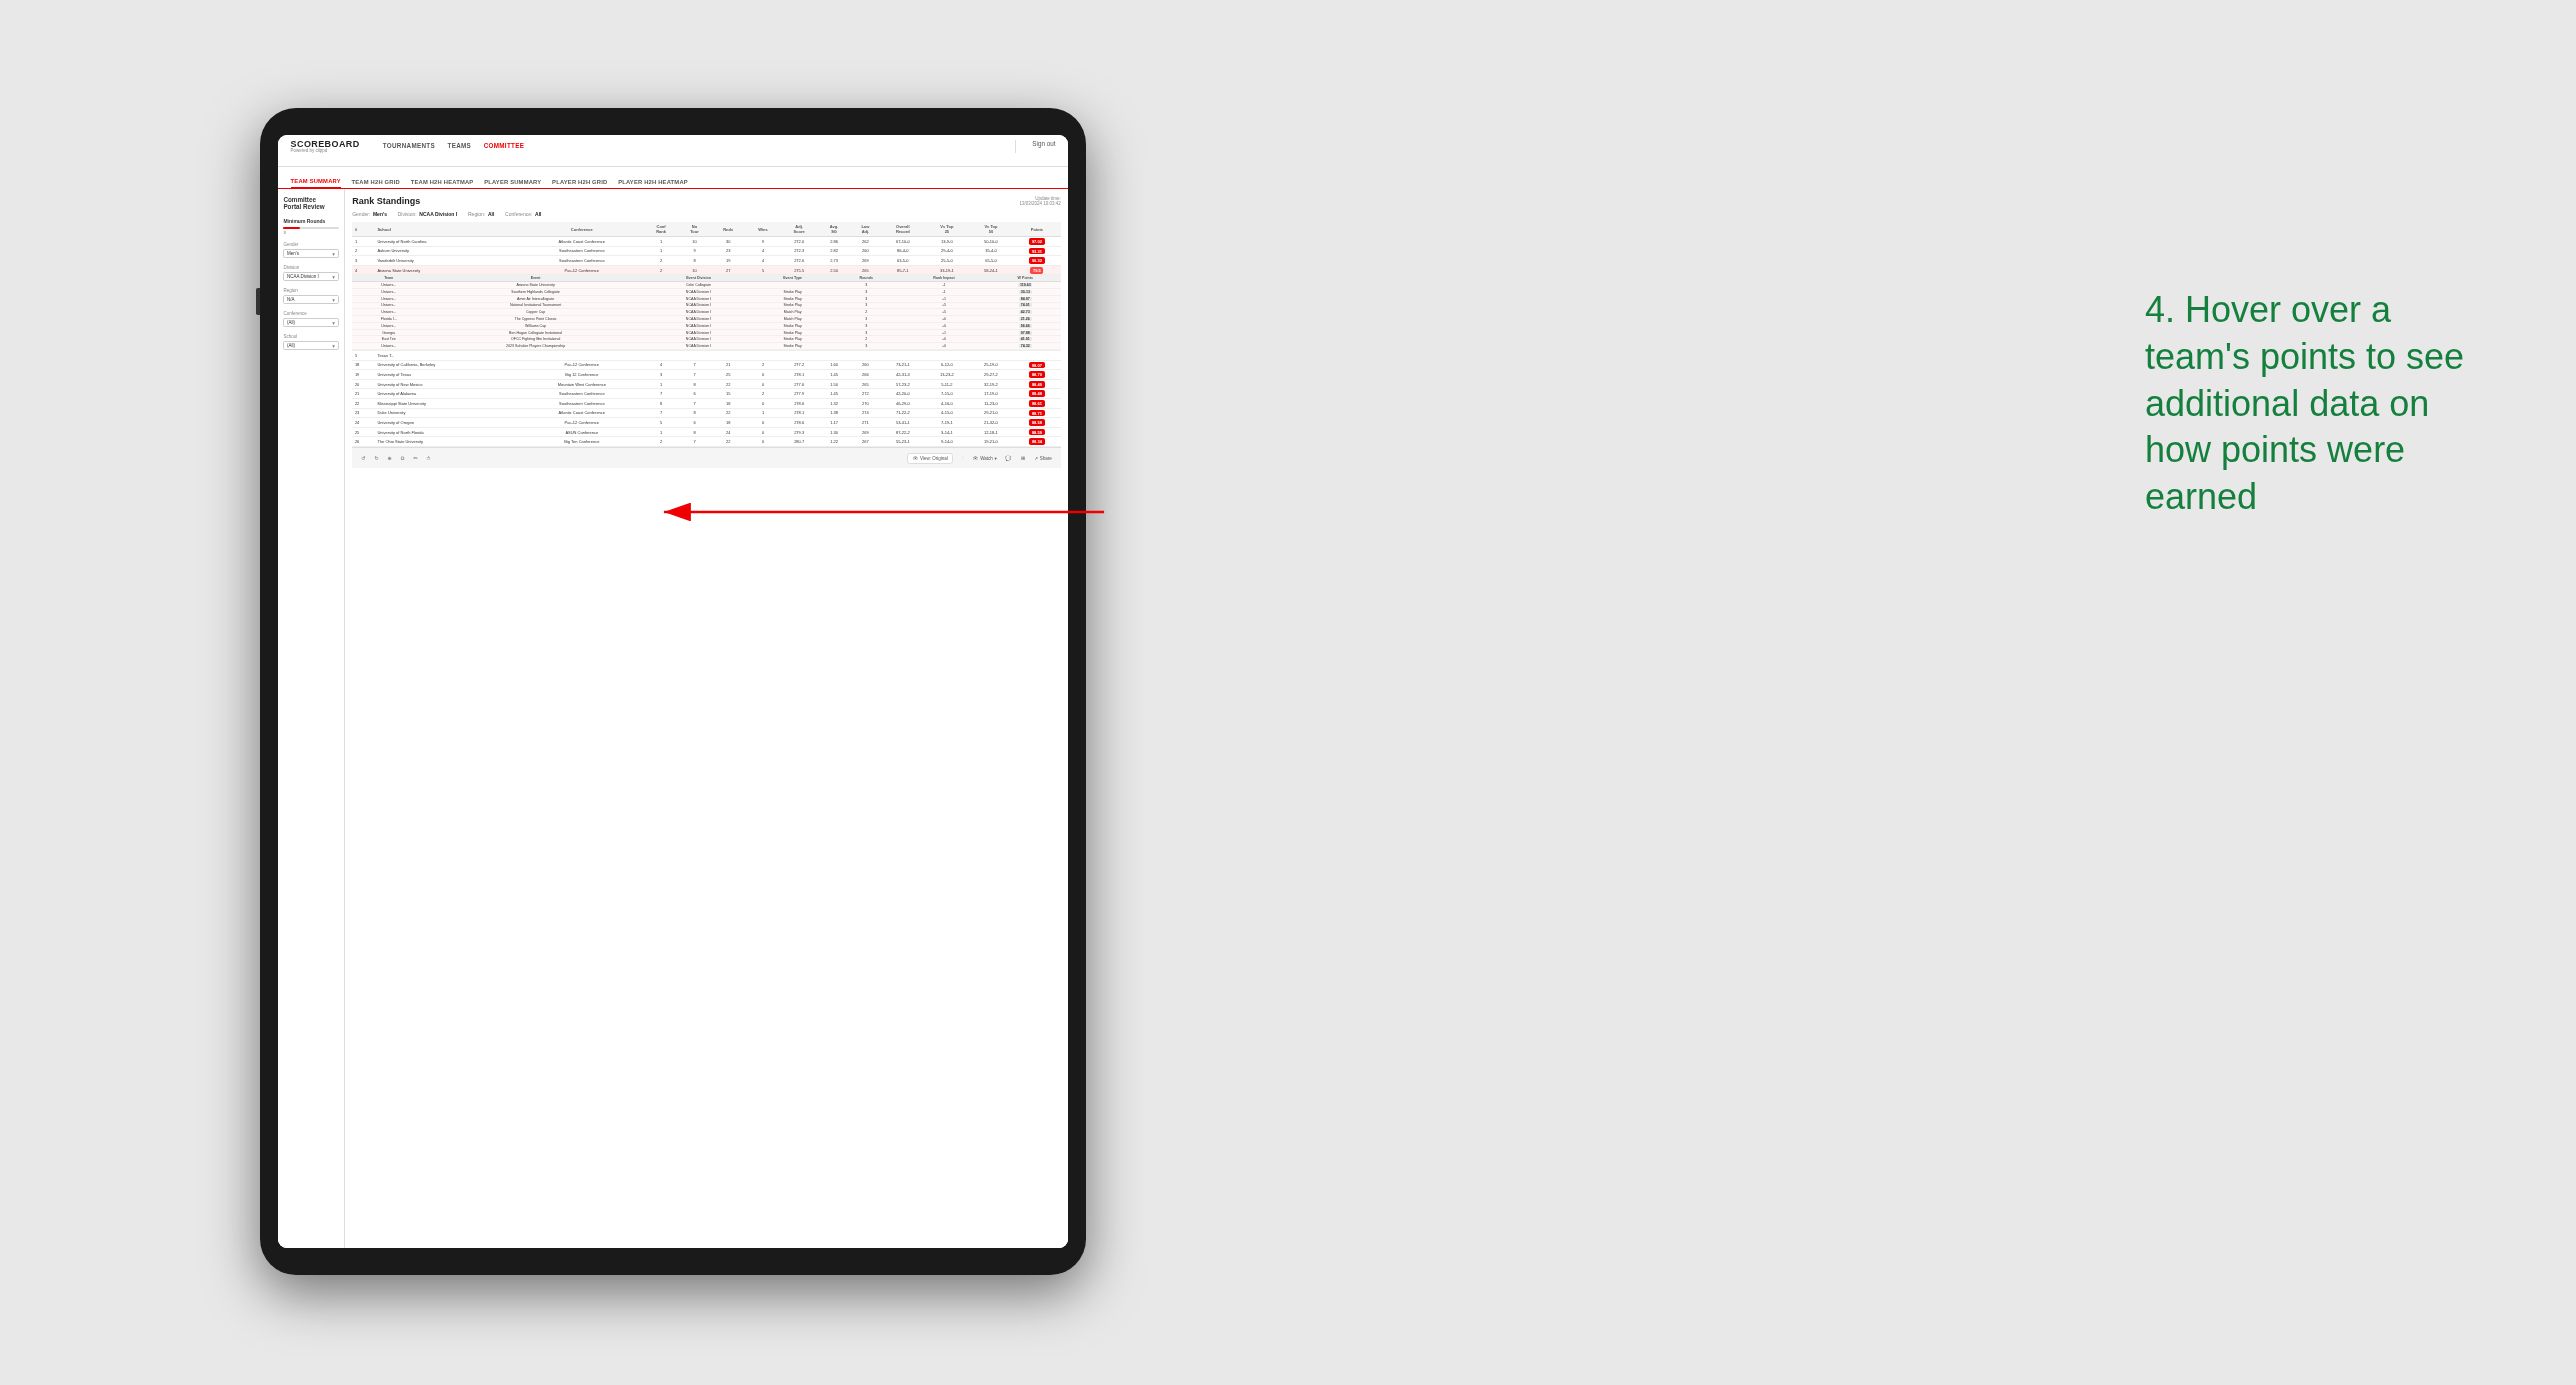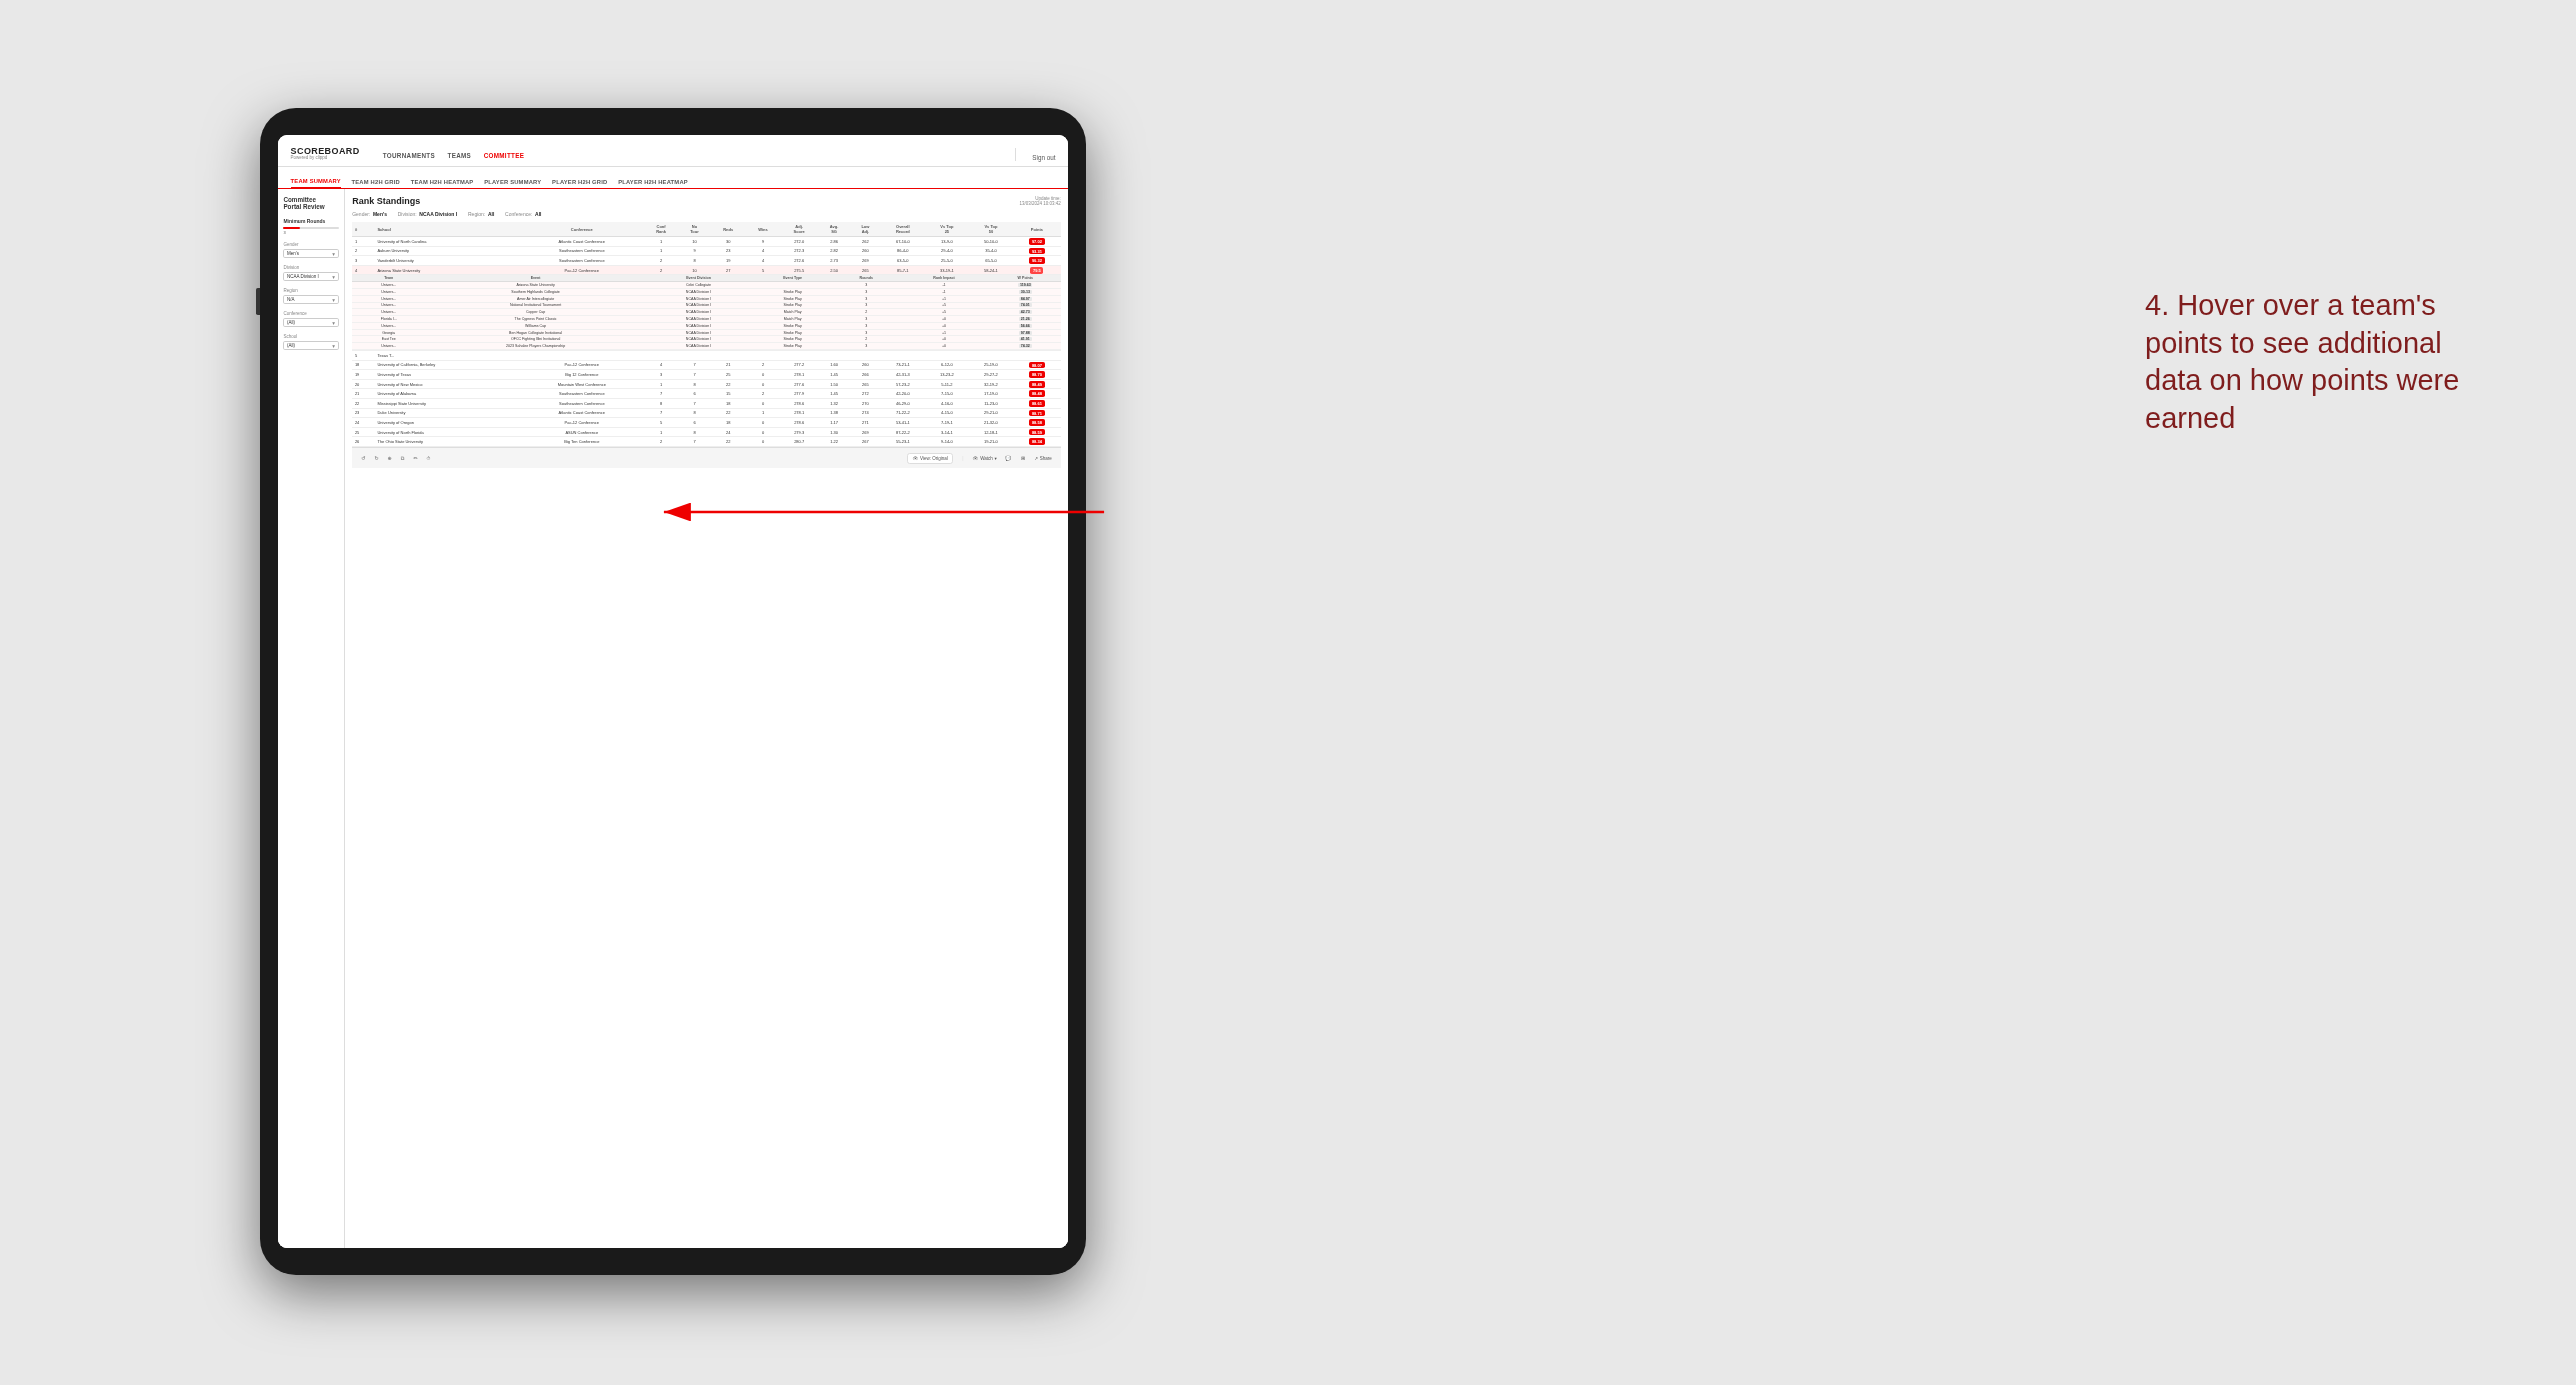--- a/index.html
+++ b/index.html
@@ -40,21 +40,21 @@
       background: #fff;
       border-radius: 9px;
       overflow: hidden;
       display: flex;
       flex-direction: column;
     }
 
     
     .app-header {
       display: flex;
-      align-items: flex-end;
+      align-items: flex-start;
       background: #fff;
       border-bottom: 0.9px solid #ddd;
       padding: 5.4px 12.6px;
       height: 32px;
       gap: 16px;
     }
 
     .logo-area {
       display: flex;
       flex-direction: column;
@@ -380,23 +380,23 @@
       cursor: pointer;
       font-size: 4.5px;
     }
 
     
     .annotation {
       position: absolute;
       right: 90px;
       top: 287px;
       max-width: 341px;
-      font-size: 29px;
+      font-size: 36px;
       font-weight: 400;
-      color: #7f1d1d;
+      color: #15803d;
       line-height: 1.3;
     }
 
     .chevron {
       font-size: 5.4px;
       color: #888;
     }
 
     
     .tablet-button {

